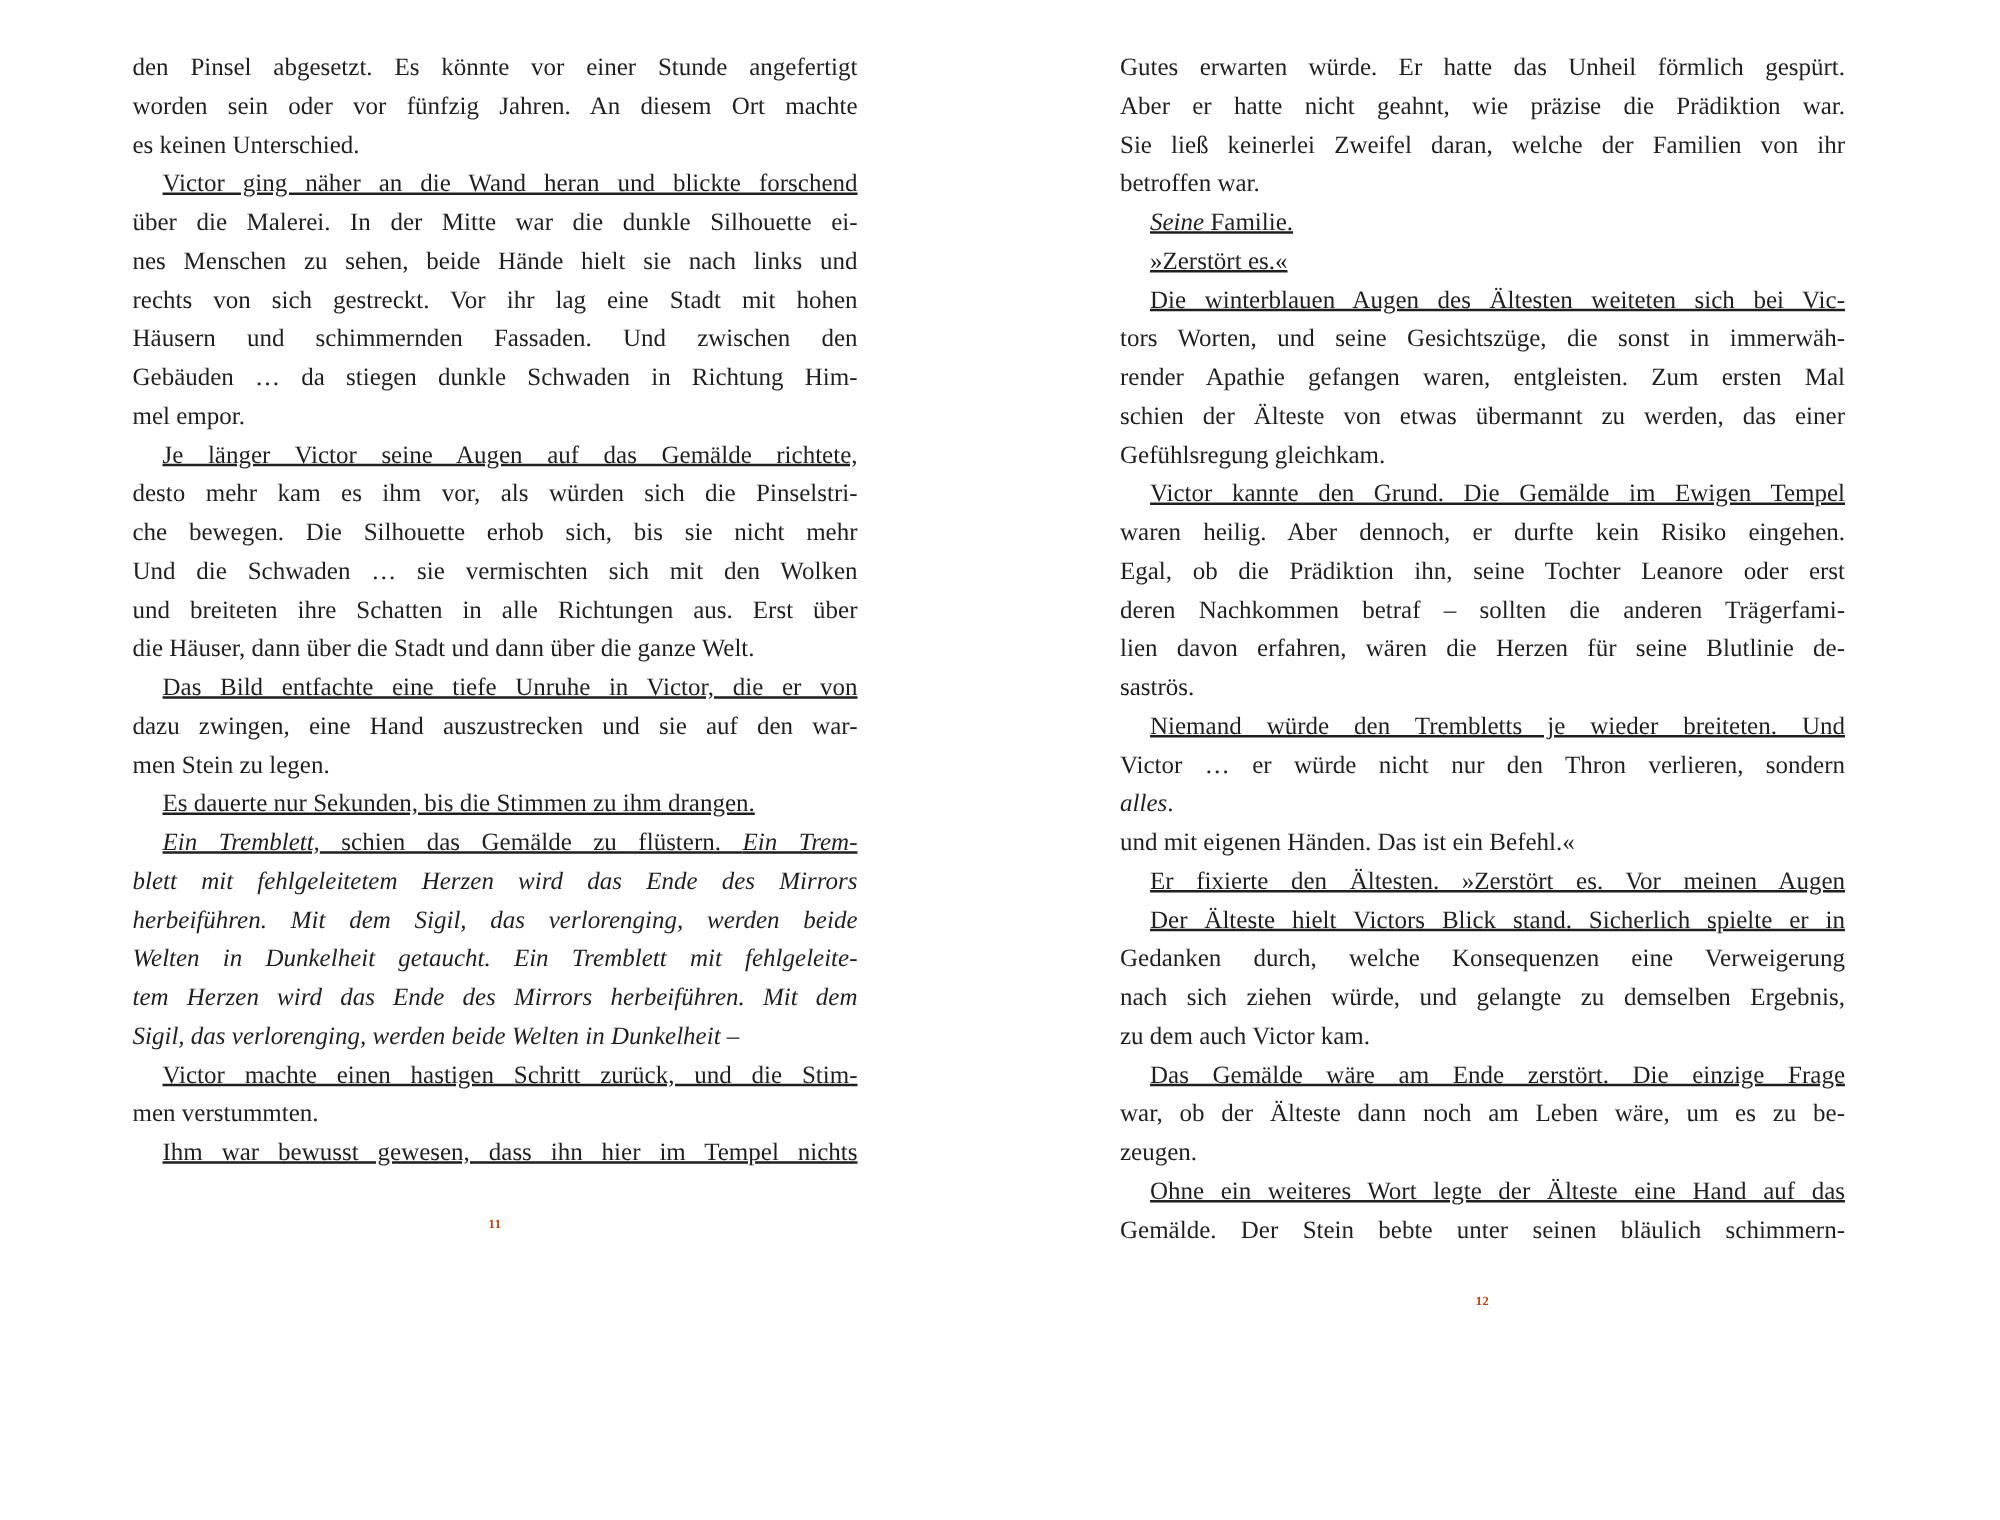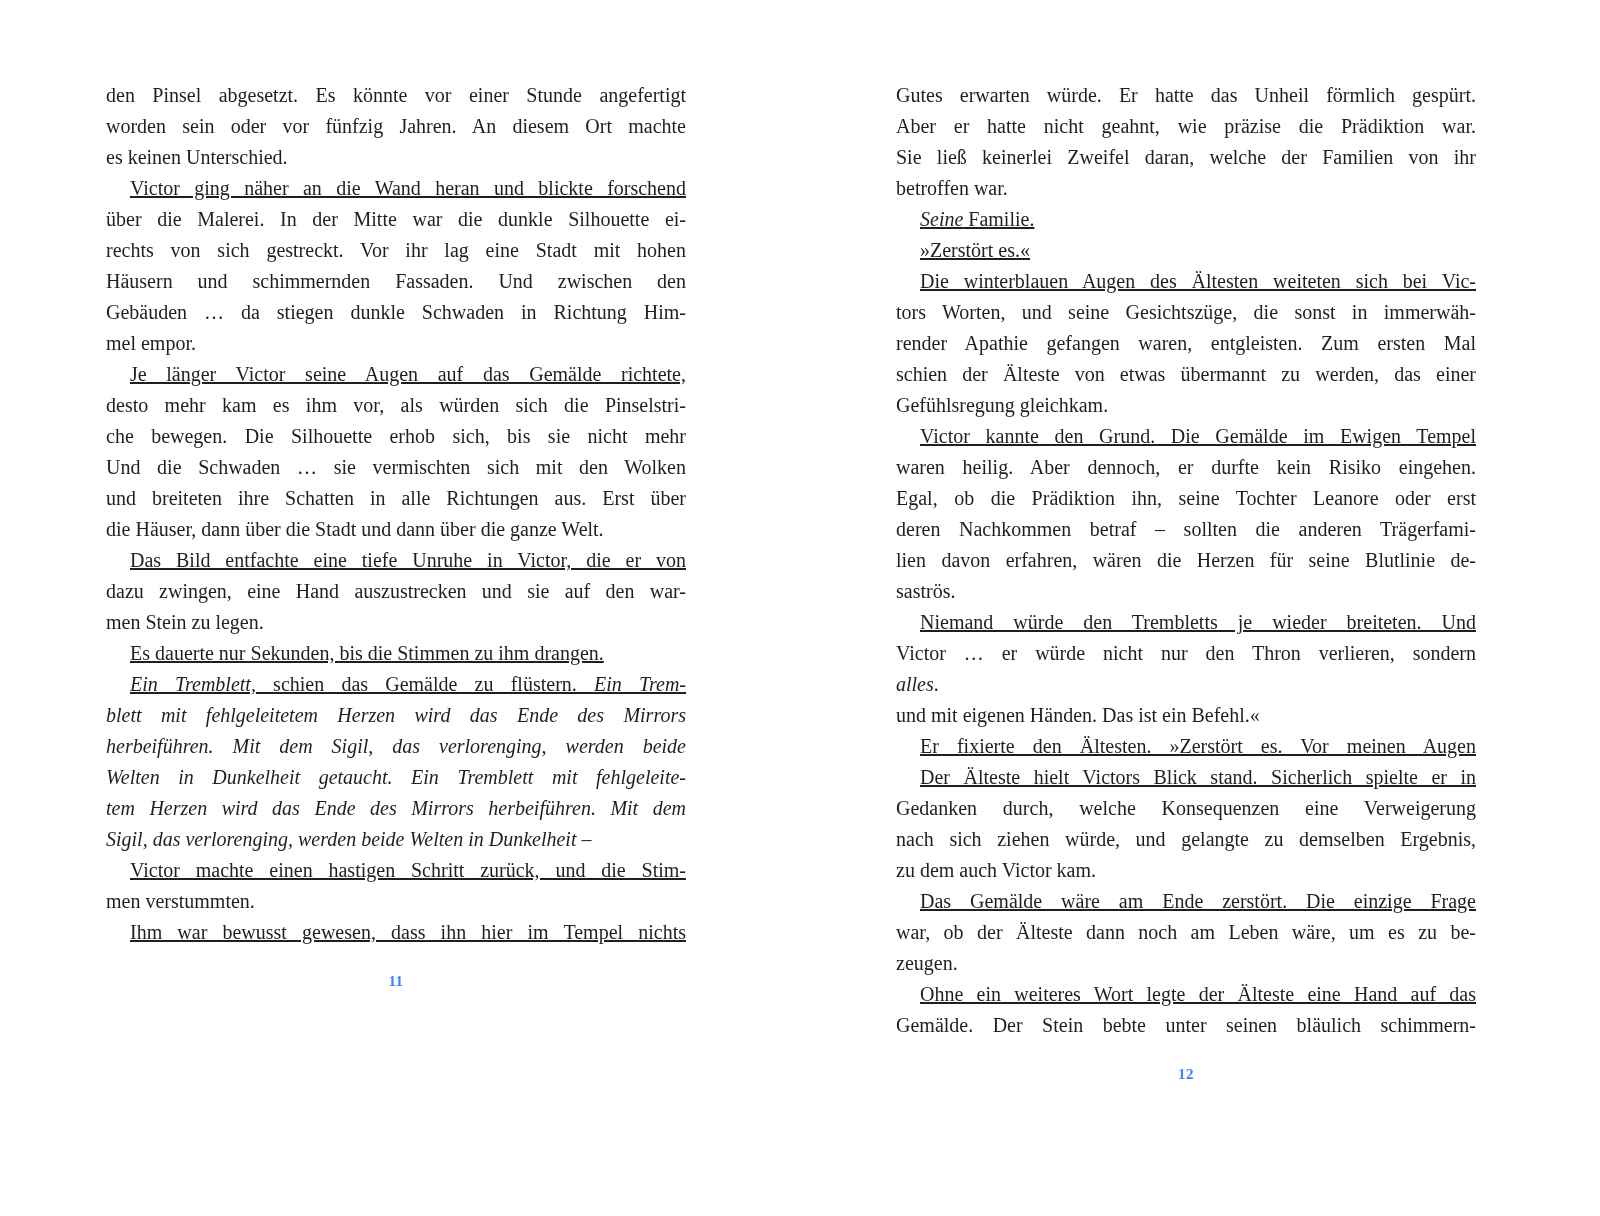--- a/index.html
+++ b/index.html
@@ -6,57 +6,58 @@
   html, body { background: #ffffff; }
   body {
     width: 1600px;
     height: 1216px;
     font-family: "Liberation Serif", serif;
     color: #1f1f1f;
     overflow: hidden;
   }
   .spread {
     display: flex;
-    padding-top: 80px;
+    padding-top: 39px;
   }
   .page { width: 580px; }
   .page--left  { margin-left: 106px; }
   .page--right { margin-left: 210px; }
   .page-text {
     font-size: 20px;
     line-height: 31px;
   }
   .line {
     text-align: justify;
     text-align-last: left;
   }
   .line.just { text-align-last: justify; }
   .line.indent { text-indent: 24px; text-decoration: underline; }
   .italic { font-style: italic; }
   .page-number {
-    margin-top: 25px;
+    margin-top: 36px;
     text-align: center;
-    font-size: 15px;
+    font-size: 10px;
     font-weight: bold;
     letter-spacing: 0.5px;
-    color: #3b82f6;
+    color: #c2410c;
   }
 </style>
 </head>
 <body>
 
 <div class="spread">
 
   <section class="page page--left">
     <div class="page-text">
         <div class="line just"><span>den Pinsel abgesetzt. Es könnte vor einer Stunde angefertigt</span></div>
         <div class="line just"><span>worden sein oder vor fünfzig Jahren. An diesem Ort machte</span></div>
         <div class="line"><span>es keinen Unterschied.</span></div>
         <div class="line indent just"><span>Victor ging näher an die Wand heran und blickte forschend</span></div>
         <div class="line just"><span>über die Malerei. In der Mitte war die dunkle Silhouette ei-</span></div>
+        <div class="line just"><span>nes Menschen zu sehen, beide Hände hielt sie nach links und</span></div>
         <div class="line just"><span>rechts von sich gestreckt. Vor ihr lag eine Stadt mit hohen</span></div>
         <div class="line just"><span>Häusern und schimmernden Fassaden. Und zwischen den</span></div>
         <div class="line just"><span>Gebäuden … da stiegen dunkle Schwaden in Richtung Him-</span></div>
         <div class="line"><span>mel empor.</span></div>
         <div class="line indent just"><span>Je länger Victor seine Augen auf das Gemälde richtete,</span></div>
         <div class="line just"><span>desto mehr kam es ihm vor, als würden sich die Pinselstri-</span></div>
         <div class="line just"><span>che bewegen. Die Silhouette erhob sich, bis sie nicht mehr</span></div>
         <div class="line just"><span>Und die Schwaden … sie vermischten sich mit den Wolken</span></div>
         <div class="line just"><span>und breiteten ihre Schatten in alle Richtungen aus. Erst über</span></div>
         <div class="line"><span>die Häuser, dann über die Stadt und dann über die ganze Welt.</span></div>

